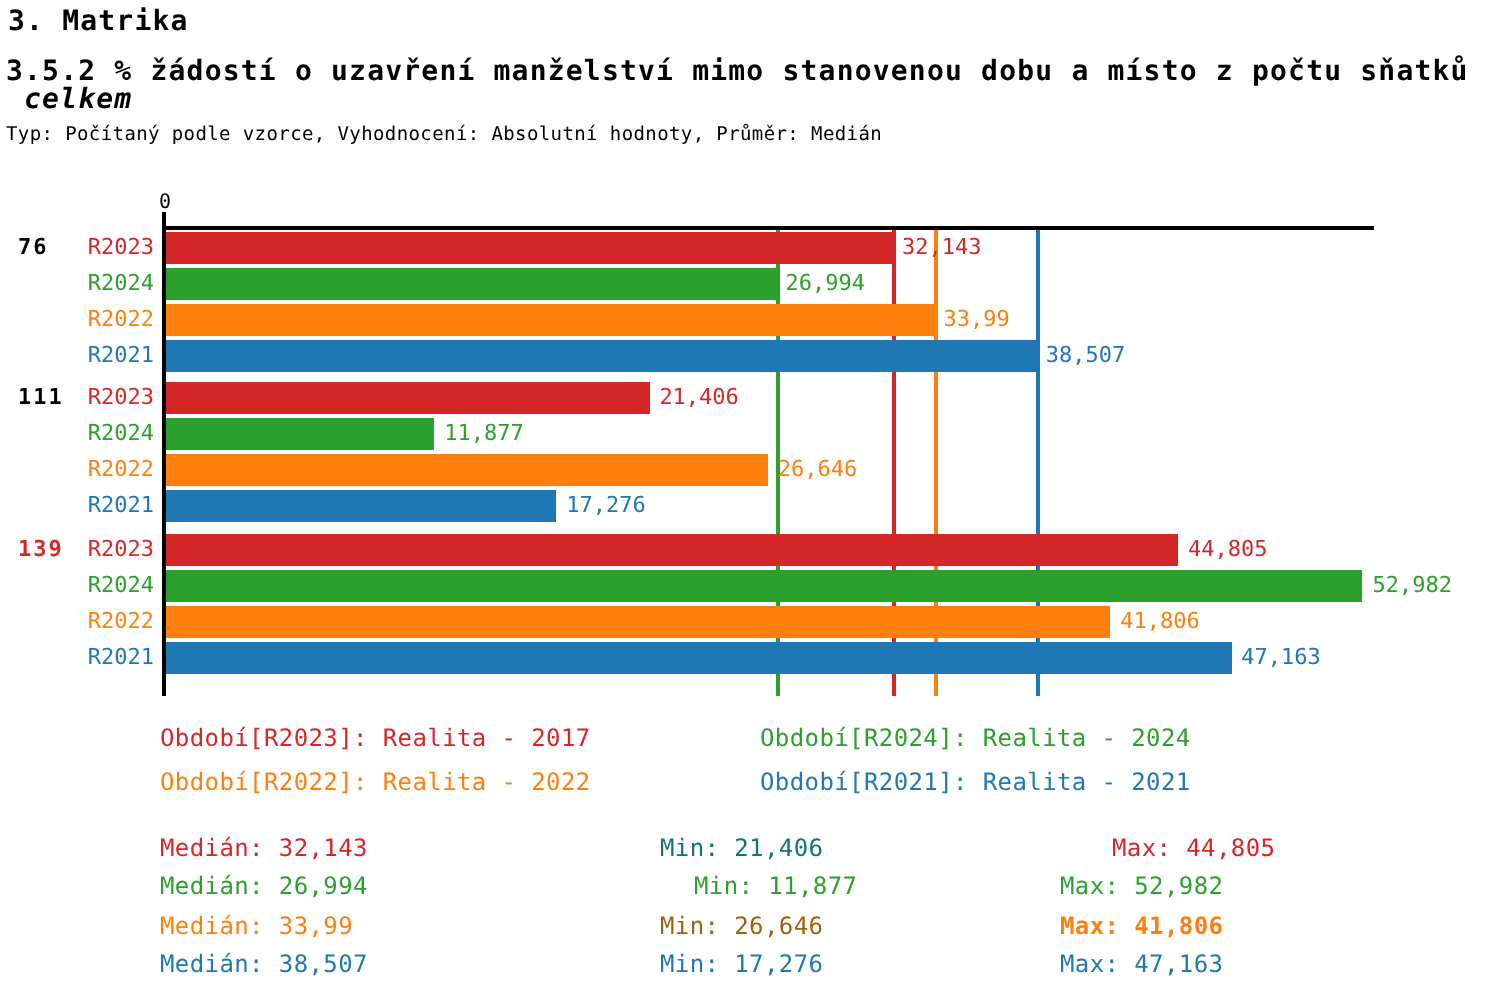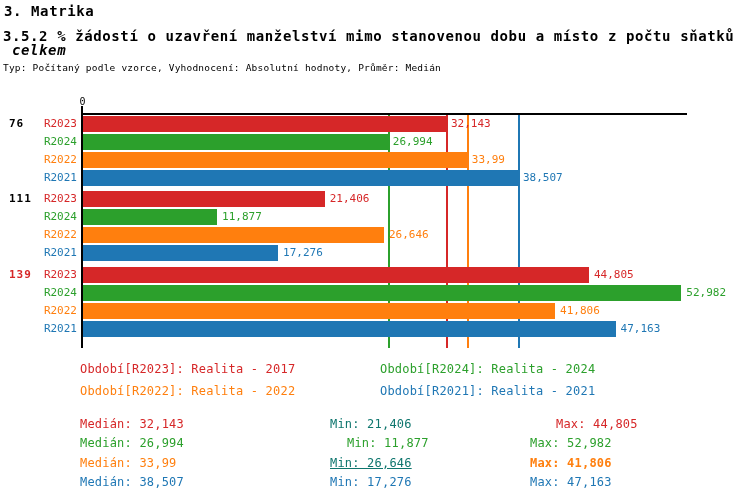--- a/index.html
+++ b/index.html
@@ -39,18 +39,18 @@
   </div>
 
 <div id="stats">
     <div class="stat-cell" style="position: absolute; left: 80px; top: 417px; white-space: pre; color: rgb(214, 39, 40);">Medián: 32,143</div>
     <div class="stat-cell" style="position: absolute; left: 330px; top: 417px; white-space: pre; color: #0f766e;">Min: 21,406</div>
     <div class="stat-cell" style="position: absolute; left: 556px; top: 417px; white-space: pre; color: rgb(214, 39, 40);">Max: 44,805</div>
     <div class="stat-cell" style="position: absolute; left: 80px; top: 436px; white-space: pre; color: rgb(44, 160, 44);">Medián: 26,994</div>
     <div class="stat-cell" style="position: absolute; left: 347px; top: 436px; white-space: pre; color: rgb(44, 160, 44);">Min: 11,877</div>
     <div class="stat-cell" style="position: absolute; left: 530px; top: 436px; white-space: pre; color: rgb(44, 160, 44);">Max: 52,982</div>
     <div class="stat-cell" style="position: absolute; left: 80px; top: 456px; white-space: pre; color: rgb(255, 127, 14);">Medián: 33,99</div>
-    <div class="stat-cell" style="position: absolute; left: 330px; top: 456px; white-space: pre; color: #0f766e; text-decoration: underline;">Min: 26,646</div>
+    <div class="stat-cell" style="position: absolute; left: 330px; top: 456px; white-space: pre; color: #a16207;">Min: 26,646</div>
     <div class="stat-cell" style="position: absolute; left: 530px; top: 456px; white-space: pre; color: rgb(255, 127, 14); font-weight: bold;">Max: 41,806</div>
     <div class="stat-cell" style="position: absolute; left: 80px; top: 475px; white-space: pre; color: rgb(31, 119, 180);">Medián: 38,507</div>
     <div class="stat-cell" style="position: absolute; left: 330px; top: 475px; white-space: pre; color: rgb(31, 119, 180);">Min: 17,276</div>
     <div class="stat-cell" style="position: absolute; left: 530px; top: 475px; white-space: pre; color: rgb(31, 119, 180);">Max: 47,163</div>
   </div>
 
 </body></html>

